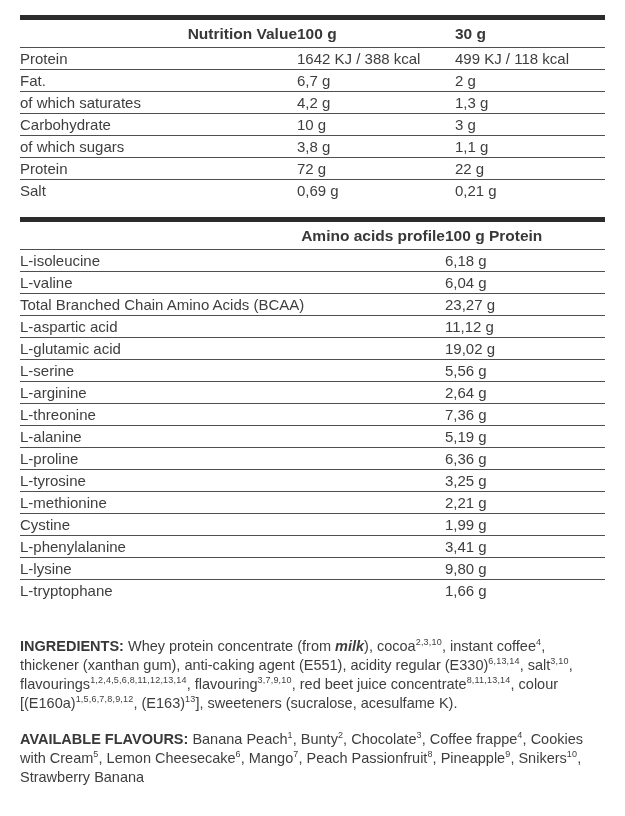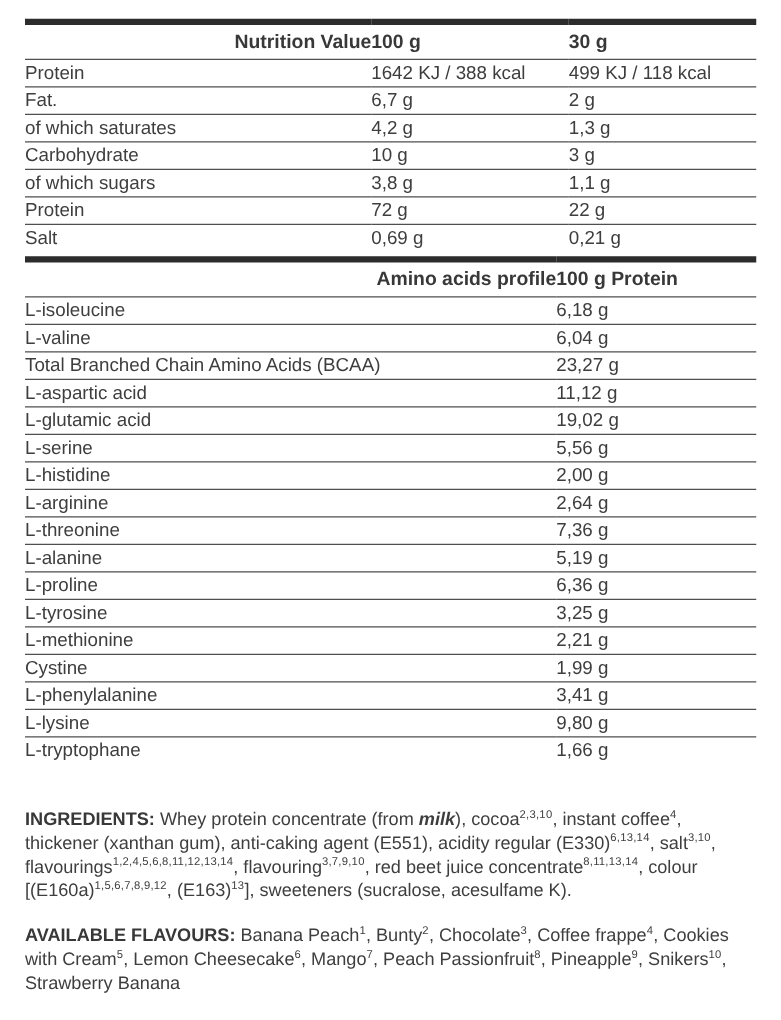--- a/index.html
+++ b/index.html
@@ -21,21 +21,21 @@
   }
   table {
     width: 100%;
     border-collapse: collapse;
     table-layout: fixed;
   }
   .t-nutrition, .t-amino {
     border-top: 5px solid #2c2c2c;
   }
   .t-amino {
-    margin-top: 4px;
+    margin-top: 16px;
   }
   th {
     text-align: right;
     font-size: 15.5px;
     font-weight: bold;
     color: #383838;
     padding: 5px 0 4px 0;
     border-bottom: 1px solid #4f4f4f;
     white-space: nowrap;
   }
@@ -159,24 +159,20 @@
         </tr>
         <tr>
           <td>L-glutamic acid</td>
           <td class="num">19,02 g</td>
         </tr>
         <tr>
           <td>L-serine</td>
           <td class="num">5,56 g</td>
         </tr>
         <tr>
-          <td>L-histidine</td>
-          <td class="num">2,00 g</td>
-        </tr>
-        <tr>
           <td>L-arginine</td>
           <td class="num">2,64 g</td>
         </tr>
         <tr>
           <td>L-threonine</td>
           <td class="num">7,36 g</td>
         </tr>
         <tr>
           <td>L-alanine</td>
           <td class="num">5,19 g</td>

